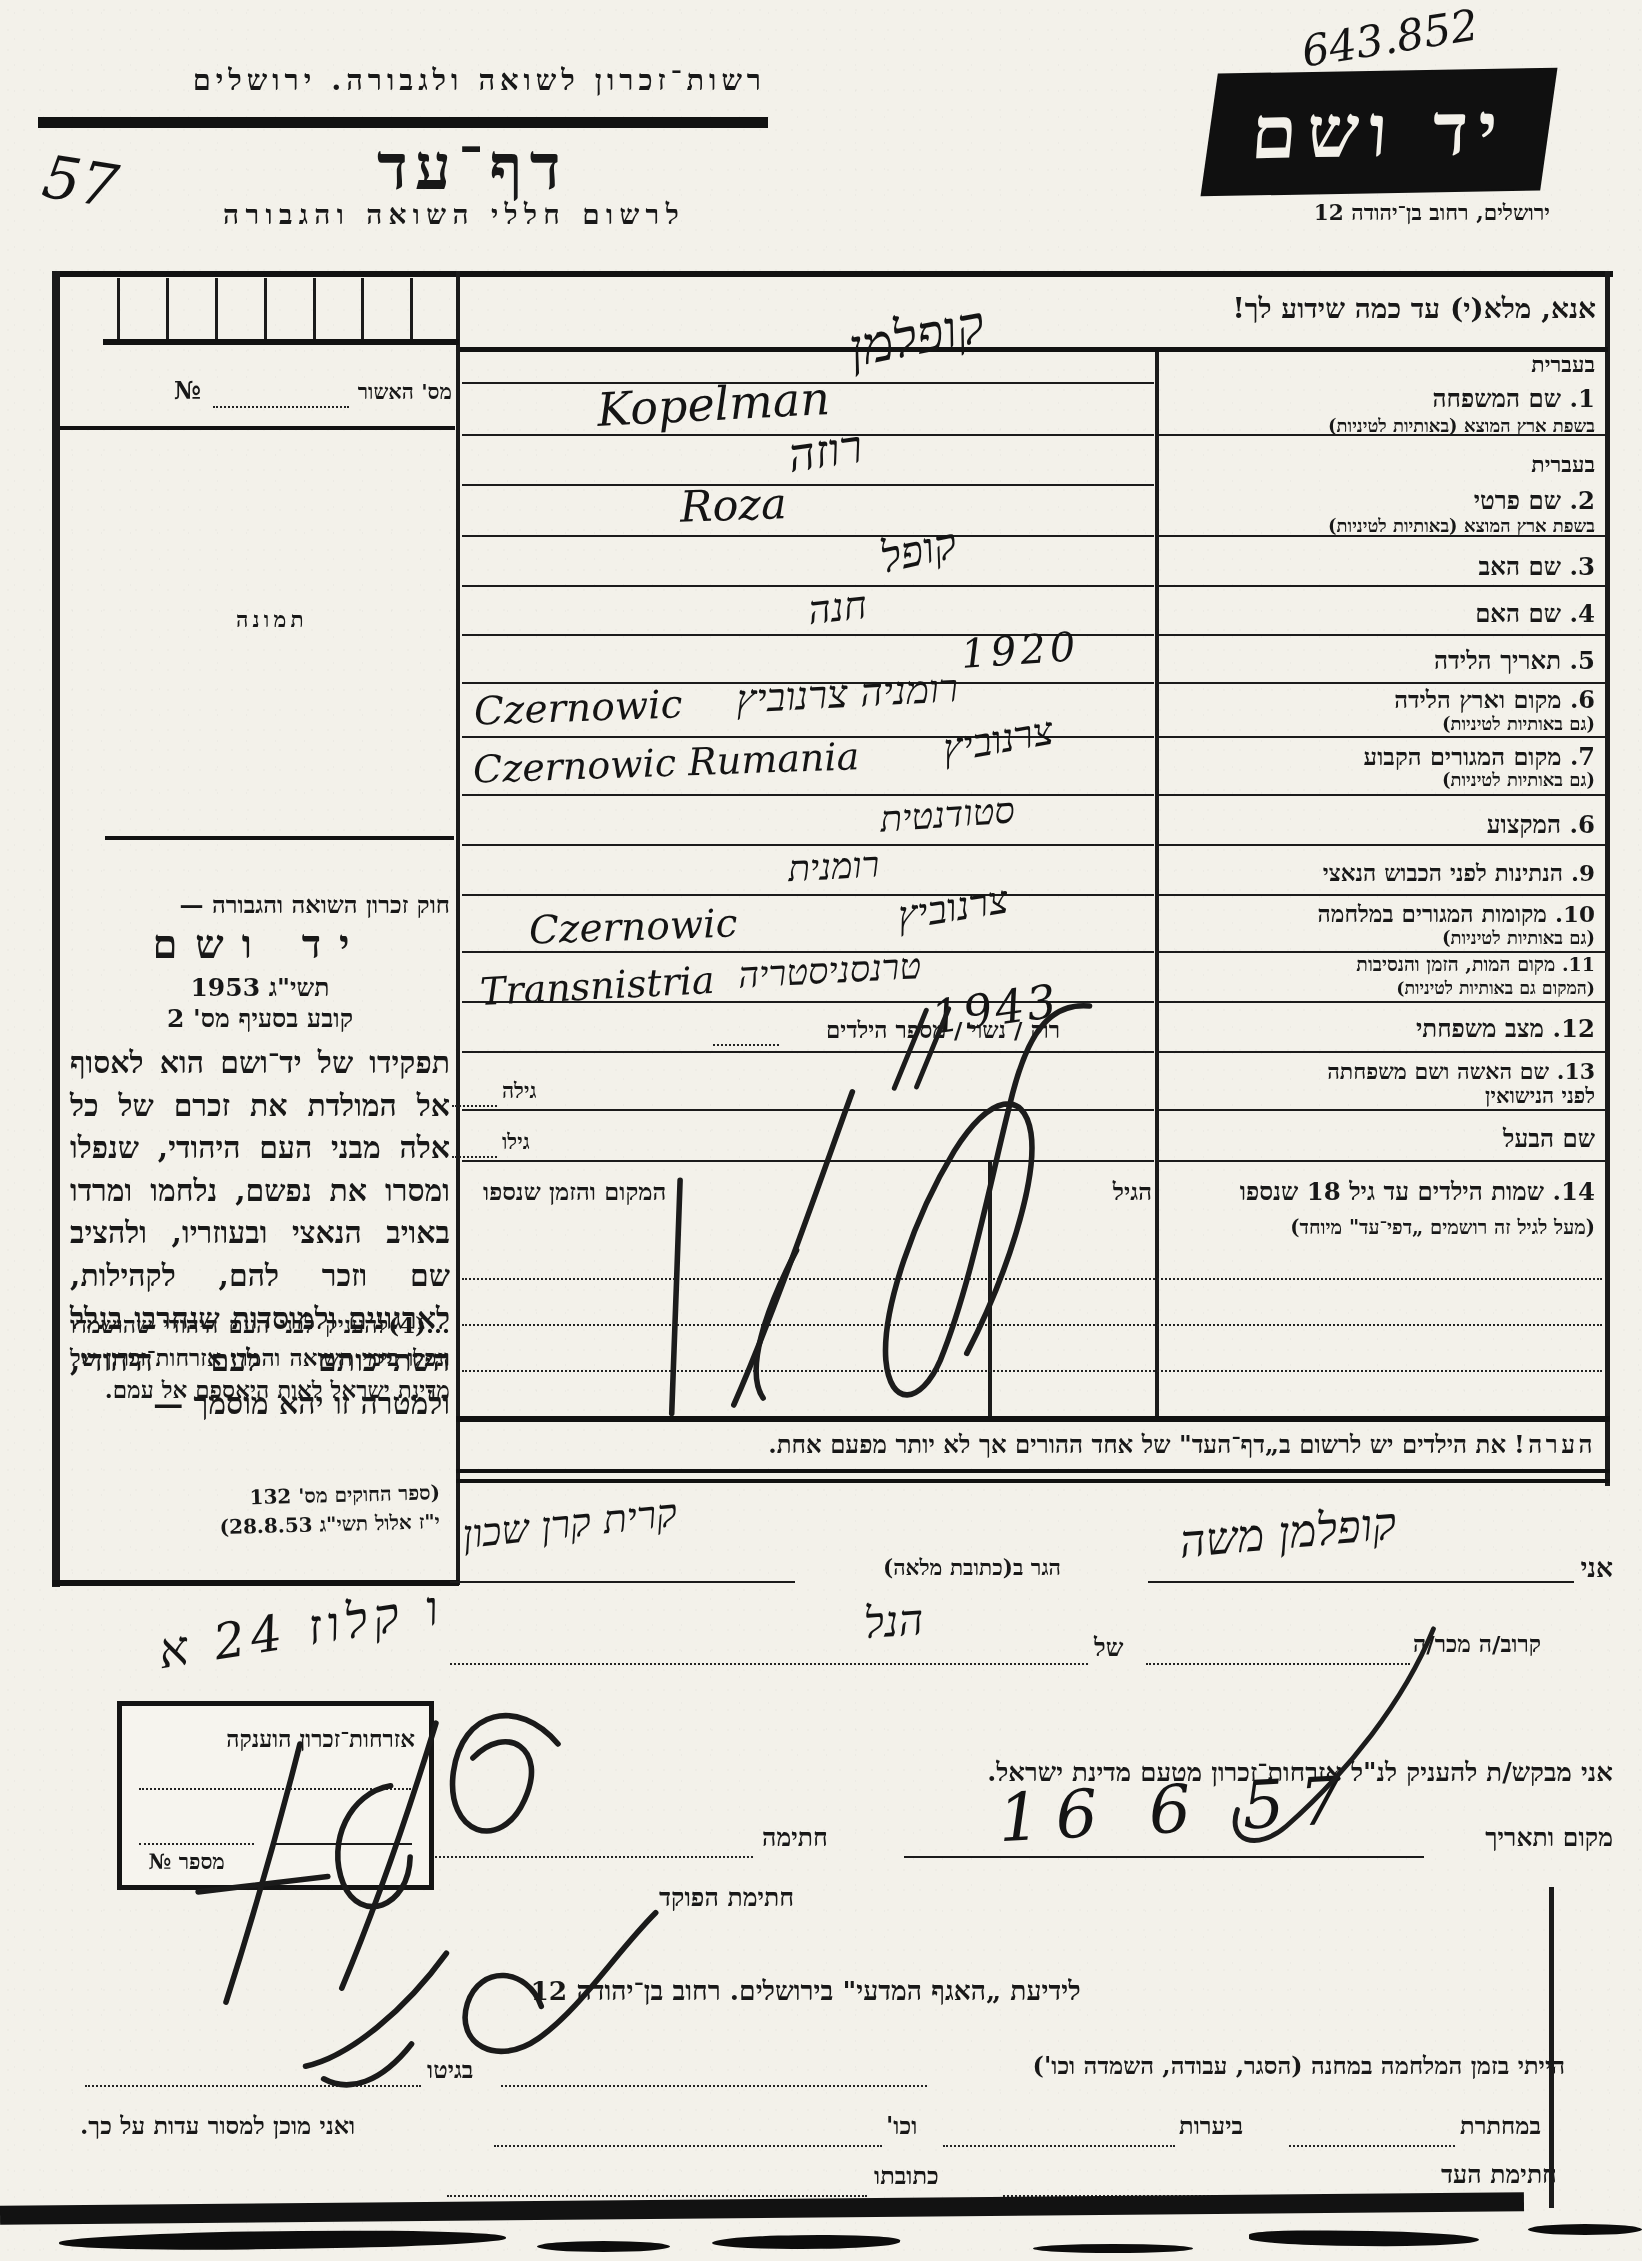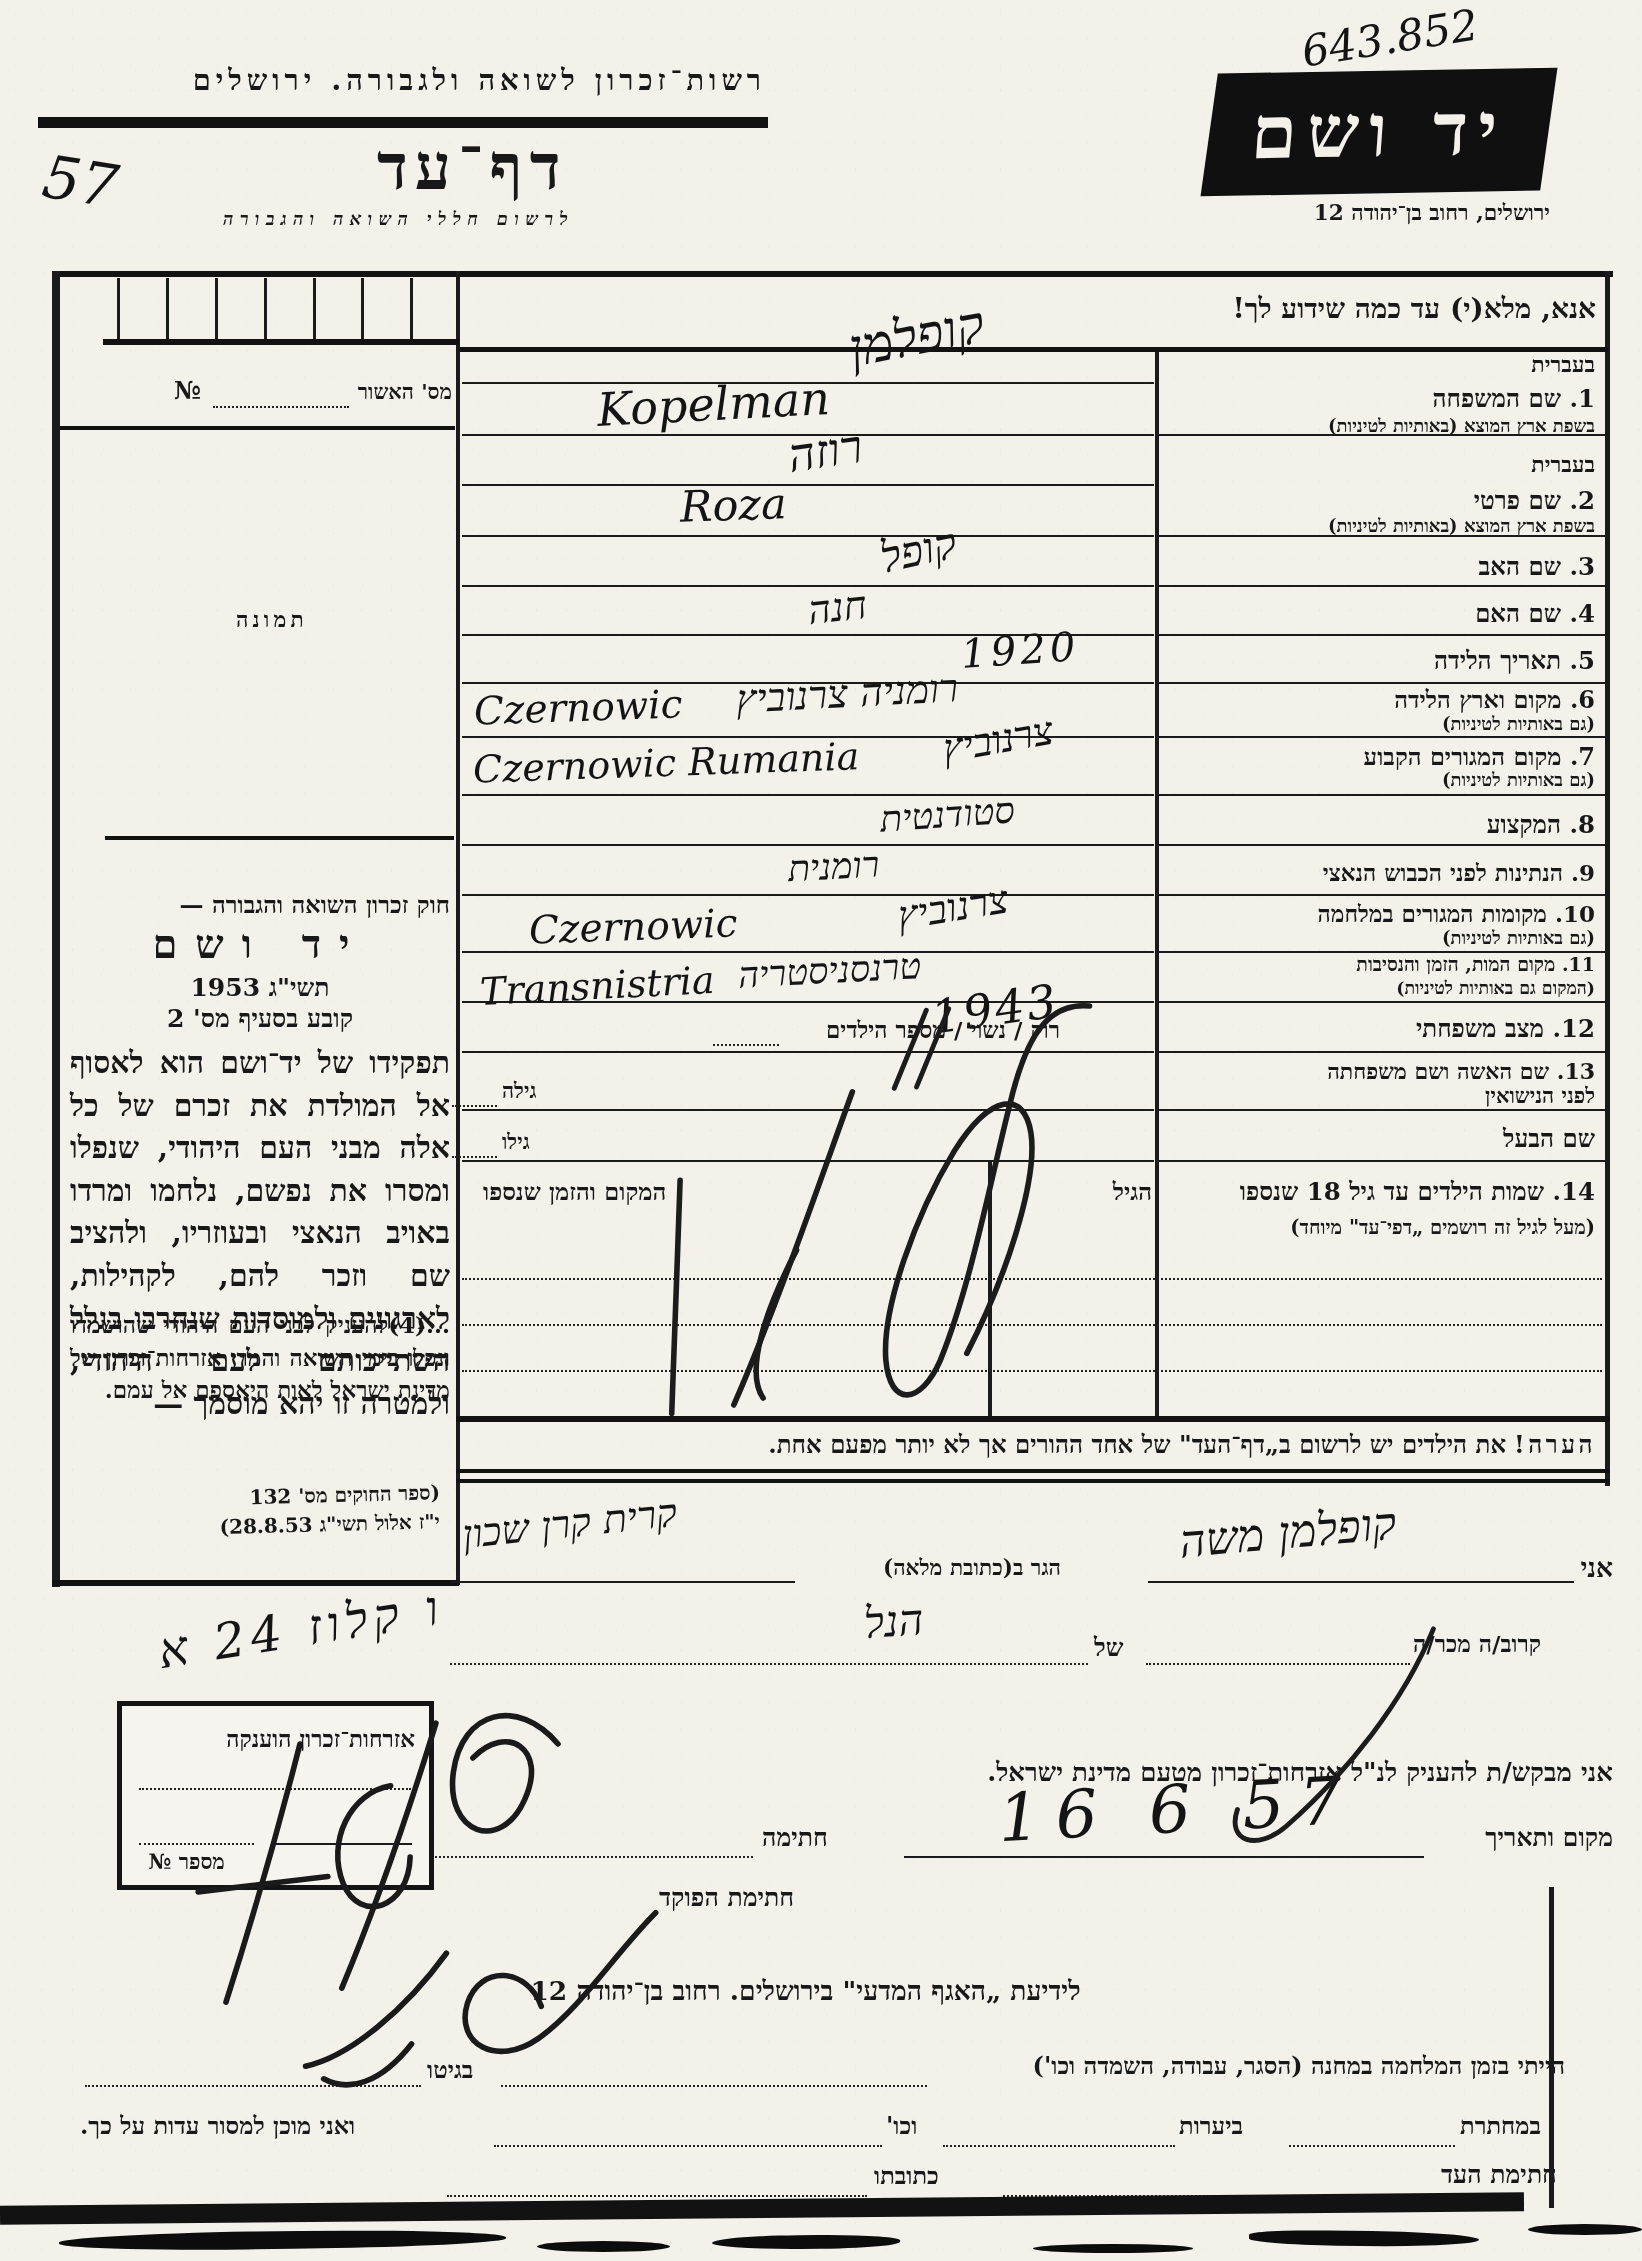--- a/index.html
+++ b/index.html
@@ -31,21 +31,21 @@
 
 <div id="doc">
 
   <div class="abs hw" style="left:1301px;top:12.6px;font-size:43px;transform:rotate(-9deg);">643.852</div>
 
   <div class="abs print rtl" style="right:876px;top:64px;font-size:29px;letter-spacing:4.9px;">רשות־זכרון לשואה ולגבורה. ירושלים</div>
   <div class="bar" style="left:38px;top:117px;width:730px;height:10.5px;"></div>
 
   <div class="abs print" style="left:377px;top:131px;font-size:64px;letter-spacing:7px;">דף־עד</div>
   <div class="abs hw" style="left:43px;top:147px;font-size:59px;transform:rotate(9deg);">57</div>
-  <div class="abs print rtl" style="left:223px;top:209px;font-size:18px;letter-spacing:6.3px;font-style:italic;">לרשום חללי השואה והגבורה</div>
+  <div class="abs print rtl" style="left:223px;top:199px;font-size:28px;letter-spacing:6.3px;">לרשום חללי השואה והגבורה</div>
 
   <div class="abs" style="left:1211px;top:72px;width:336px;height:120px;background:#101010;transform:skewX(-9deg) rotate(-1deg);box-shadow:0 0 0 1.4px #101010;">
     <div class="print center" style="color:#f3f1ea;font-size:73px;letter-spacing:9.8px;line-height:117px;transform:skewX(4deg);">יד ושם</div>
   </div>
   <div class="abs print rtl" style="right:92px;top:201px;font-size:21.6px;">ירושלים, רחוב בן־יהודה 12</div>
 
   <div class="bar" style="left:52px;top:271px;width:1561px;height:6.3px;"></div>
   <div class="vl" style="left:52px;top:271px;width:7.7px;height:1316px;"></div>
   <div class="vl" style="left:1605px;top:271px;width:4.9px;height:1215px;"></div>
   <div class="vl" style="left:456px;top:271px;width:4.2px;height:1314px;"></div>
@@ -92,21 +92,21 @@
   <div class="abs print rtl" style="right:47px;top:553px;font-size:24.4px;">3. שם האב</div>
   <div class="abs print rtl" style="right:47px;top:600px;font-size:24.4px;">4. שם האם</div>
   <div class="abs print rtl" style="right:47px;top:647px;font-size:24.4px;">5. תאריך הלידה</div>
 
   <div class="abs print rtl" style="right:47px;top:687px;font-size:24px;">6. מקום וארץ הלידה</div>
   <div class="abs print rtl" style="right:47px;top:714px;font-size:18px;">(גם באותיות לטיניות)</div>
 
   <div class="abs print rtl" style="right:47px;top:744px;font-size:24px;margin-left:38px;">7. מקום המגורים הקבוע</div>
   <div class="abs print rtl" style="right:47px;top:770px;font-size:18px;">(גם באותיות לטיניות)</div>
 
-  <div class="abs print rtl" style="right:47px;top:811px;font-size:24.4px;">8. המקצוע</div>
+  <div class="abs print rtl" style="right:47px;top:811px;font-size:24.4px;">6. המקצוע</div>
   <div class="abs print rtl" style="right:47px;top:860px;font-size:23px;">9. הנתינות לפני הכבוש הנאצי</div>
 
   <div class="abs print rtl" style="right:47px;top:901px;font-size:23px;">10. מקומות המגורים במלחמה</div>
   <div class="abs print rtl" style="right:47px;top:928px;font-size:18px;">(גם באותיות לטיניות)</div>
 
   <div class="abs print rtl" style="right:47px;top:954px;font-size:19px;">11. מקום המות, הזמן והנסיבות</div>
   <div class="abs print rtl" style="right:47px;top:979px;font-size:17.4px;">(המקום גם באותיות לטיניות)</div>
 
   <div class="abs print rtl" style="right:47px;top:1015px;font-size:24.4px;">12. מצב משפחתי</div>
 

